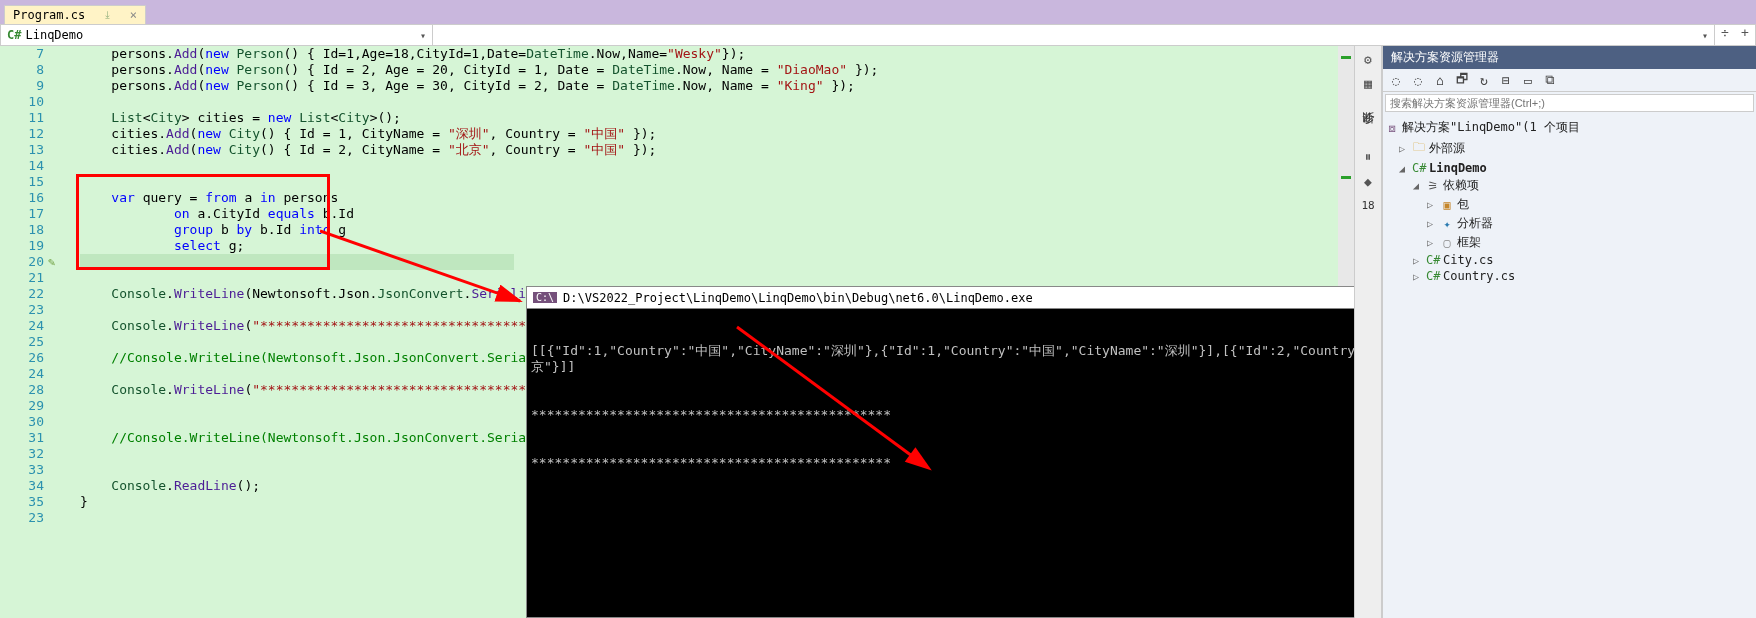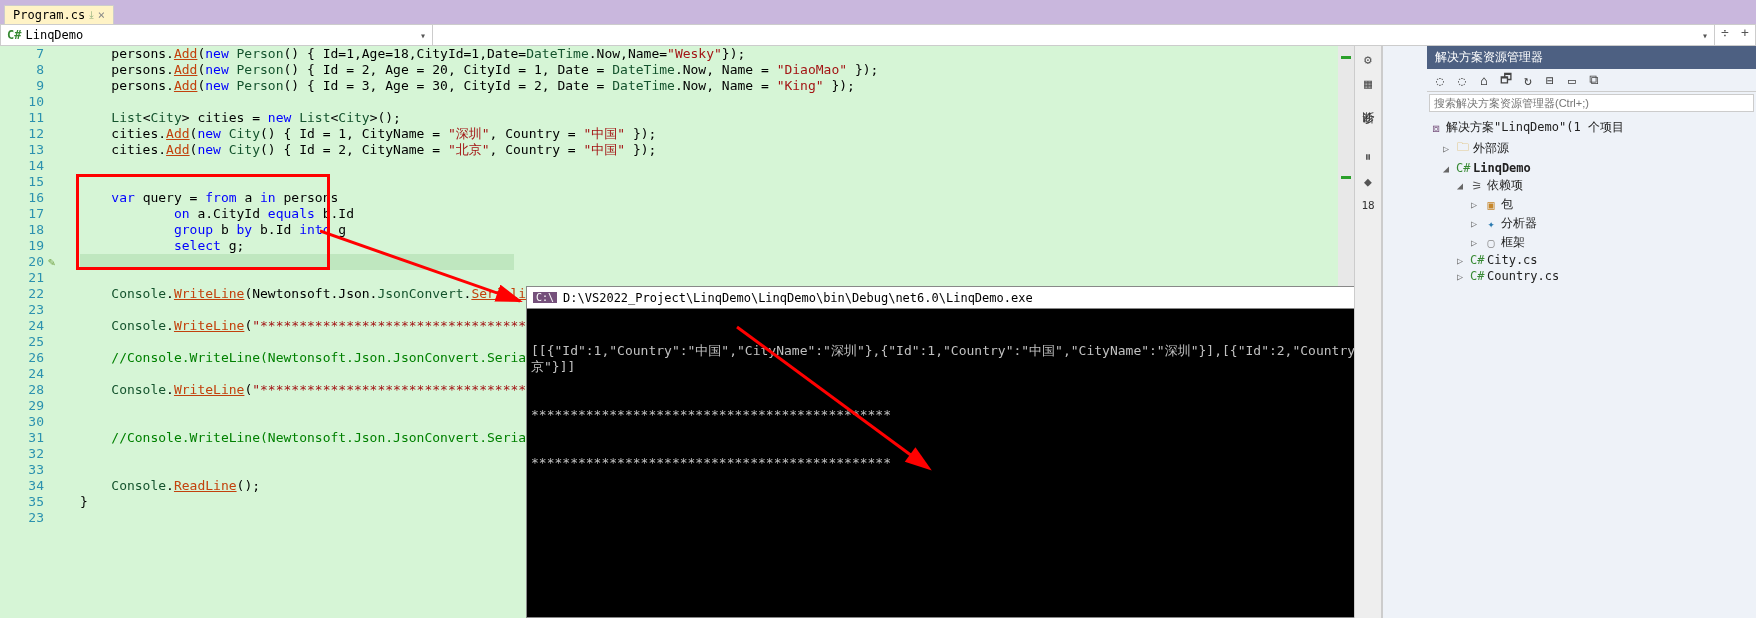--- a/index.html
+++ b/index.html
@@ -8,59 +8,59 @@
     font-size: 13px;
     background: #eee;
     width: 1756px; height: 618px;
     overflow: hidden;
     position: relative;
   }
   
   .tabbar { height: 24px; background: #c9b7dd; display:flex; align-items:flex-end; }
   .tab {
     background:#fff3c6; border:1px solid #ccc; border-bottom:none;
-    padding:2px 8px; font-size:12px; color:#000; display:flex; align-items:center; gap:4px;
+    padding:2px 8px; font-size:12px; color:#000; display:flex; align-items:center; gap:20px;
     margin-left:4px;
   }
   .tab .pin { color:#8a7; font-size:10px;}
   .tab .x { color:#888;}
   
   .crumbs { height:22px; background:#fff; border:1px solid #ccc; display:flex; }
   .crumbs .sel { display:flex; align-items:center; padding:0 6px; border-right:1px solid #ccc; font-size:12px;}
   .crumbs .sel.n1 { width:432px; }
   .crumbs .sel.n2 { flex:1; }
   .crumbs .arrow { margin-left:auto; color:#555; font-size:10px;}
   .crumbs .icon-cs { color:#388a34; font-weight:bold; margin-right:4px;}
   .crumbs .plus { width:20px; text-align:center; color:#555;}
   
   .main { position:absolute; top:46px; left:0; right:0; bottom:0; display:flex; }
   .editor { width:1354px; background:#d6f5d6; position:relative; overflow:hidden;}
   .sidebar-tools { width:28px; background:#eee; border-left:1px solid #ccc; border-right:1px solid #ccc; display:flex; flex-direction:column; align-items:center; gap:6px; padding-top:4px;}
   .sidebar-tools .ico { width:18px;height:18px;display:flex;align-items:center;justify-content:center;color:#555;}
   .diag-label { writing-mode:vertical-lr; font-size:12px; color:#333; margin-top:4px;}
-  .solexp { flex:1; background:#eef2f8; border-left:1px solid #ccc; display:flex; flex-direction:column;padding-left:44px; }
+  .solexp { flex:1; background:#eef2f8; border-left:1px solid #ccc; display:flex; flex-direction:column; }
   .solexp-hdr { background:#4d6082; color:#fff; padding:3px 8px; font-size:12px; }
   .solexp-toolbar { background:#eef2f8; padding:2px 4px; display:flex; gap:4px; border-bottom:1px solid #ccc;}
   .solexp-toolbar .ico { width:18px; height:18px; display:flex;align-items:center;justify-content:center; color:#444;}
   .solexp-search { display:flex; border:1px solid #ccc; margin:2px; background:#0c4a6e;}
   .solexp-search input { flex:1; border:none; outline:none; padding:2px 4px; font-size:11px;}
   .tree { padding:4px 2px; font-size:12px; color:#222;}
   .tree .row { display:flex; align-items:center; gap:3px; padding:1px 0; white-space:nowrap;}
   .tree .indent1{ padding-left:14px;} .tree .indent2{padding-left:28px;} .tree .indent3{padding-left:42px;}
   .tree .tri { display:inline-block; width:10px; color:#666; font-size:10px;}
   .tree .bold { font-weight:bold;}
   .tree .glyph { width:14px; display:inline-block; text-align:center;}
   .glyph.sln{color:#75507b;} .glyph.cs{color:#388a34;} .glyph.folder{color:#d9a93a;}
   .glyph.deps{color:#555;} .glyph.pkg{color:#c5862b;} .glyph.ana{color:#2a7ab0;} .glyph.frame{color:#888;}
   
   .gutter { position:absolute; left:0; top:0; width:64px; text-align:right; color:#2b91af; font-size:13px; line-height:16px; padding-right:20px;}
   .gutter .ln { height:16px;}
   .code { position:absolute; left:80px; top:0; right:8px; font-size:13px; line-height:16px; color:#000; font-family:Consolas, monospace;}
   .code .line { height:16px; white-space:pre;}
-  .kw { color:#0000ff;} .type { color:#14532d;} .str { color:#a31515;} .cmt { color:#008000;} .method { color:#c2410c;text-decoration:underline;}
+  .kw { color:#0000ff;} .type { color:#14532d;} .str { color:#a31515;} .cmt { color:#008000;} .method { color:#4c1d95;}
   .highlight-box {
     position:absolute; border:3px solid #ff0000;
   }
   #hlbox { left:76px; top:128px; width:254px; height:96px;}
   .current-line-bg {
     position:absolute; left:80px; height:16px;
     background:#bfe7bf; right:840px;
   }
   
   .arrow-svg { position:absolute; pointer-events:none;}

